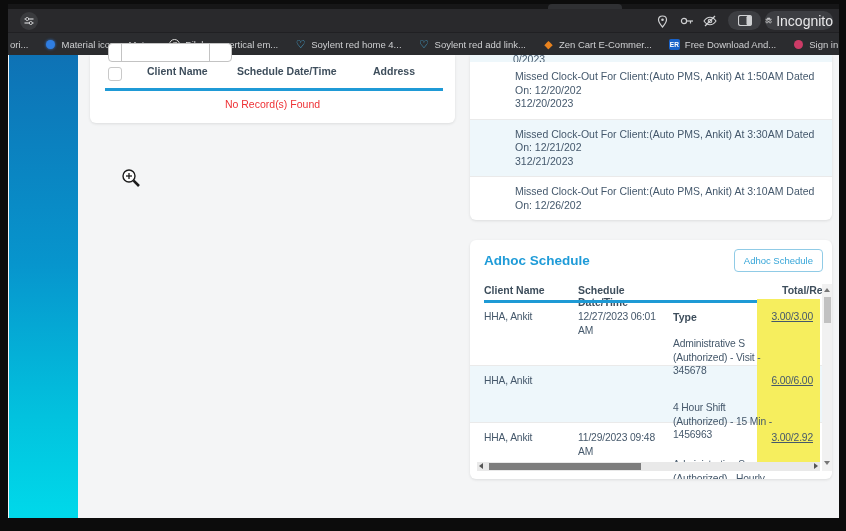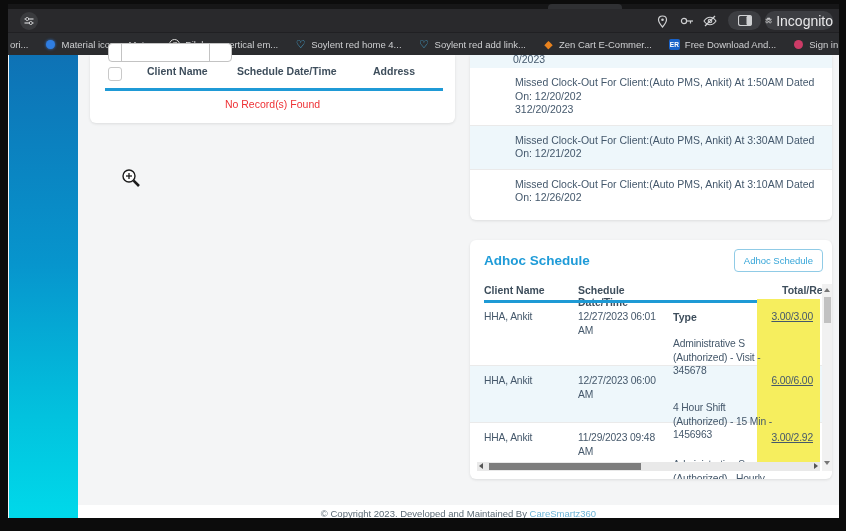--- a/index.html
+++ b/index.html
@@ -215,20 +215,21 @@
   <div class="abs card notif-card">
     <div class="nrow0">
       <span>0/2023</span>
     </div>
     <div class="nrow">
       <div>Missed Clock-Out For Client:(Auto PMS, Ankit) At 1:50AM Dated On: 12/20/202</div>
       <div>312/20/2023</div>
     </div>
     <div class="nrow alt">
       <div>Missed Clock-Out For Client:(Auto PMS, Ankit) At 3:30AM Dated On: 12/21/202</div>
+      <div>312/21/2023</div>
     </div>
     <div class="nrow" style="flex:1">
       <div>Missed Clock-Out For Client:(Auto PMS, Ankit) At 3:10AM Dated On: 12/26/202</div>
     </div>
   </div>
 
   <div class="abs card adhoc-card">
     <div class="adhoc-title">Adhoc Schedule</div>
     <button class="adhoc-btn">Adhoc Schedule</button>
 
@@ -244,21 +245,20 @@
       <div class="yellow-col"></div>
 
       <div class="arow" style="height:63px">
         <span class="cell a-col-client">HHA, Ankit</span>
         <span class="cell a-col-dt">12/27/2023 06:01 AM</span>
         <span class="cell a-col-type" style="width:100px">Administrative S (Authorized) - Visit - 345678</span>
         <span class="cell a-col-total">3.00/3.00</span>
       </div>
       <div class="arow alt" style="height:57px">
         <span class="cell a-col-client">HHA, Ankit</span>
-        <span class="cell a-col-dt">12/27/2023 06:00 AM</span>
         <span class="cell a-col-type" style="width:100px">4 Hour Shift (Authorized) - 15 Min - 1456963</span>
         <span class="cell a-col-total">6.00/6.00</span>
       </div>
       <div class="arow" style="height:40px">
         <span class="cell a-col-client">HHA, Ankit</span>
         <span class="cell a-col-dt">11/29/2023 09:48 AM</span>
         <span class="cell a-col-type" style="width:100px">Administrative S (Authorized) - Hourly - 00000</span>
         <span class="cell a-col-total">3.00/2.92</span>
       </div>
     </div>
@@ -268,20 +268,14 @@
       <span class="hthumb"></span>
       <span class="harrow right"></span>
     </div>
     <div class="vscroll">
       <span class="varrow up"></span>
       <span class="vthumb"></span>
       <span class="varrow down"></span>
     </div>
   </div>
 
-  <div class="abs footer">
-    <div class="inner">
-      <span>© Copyright 2023. Developed and Maintained By</span>
-      <a href="#">CareSmartz360</a>
-    </div>
-  </div>
 
 </div>
 
 </body></html>

